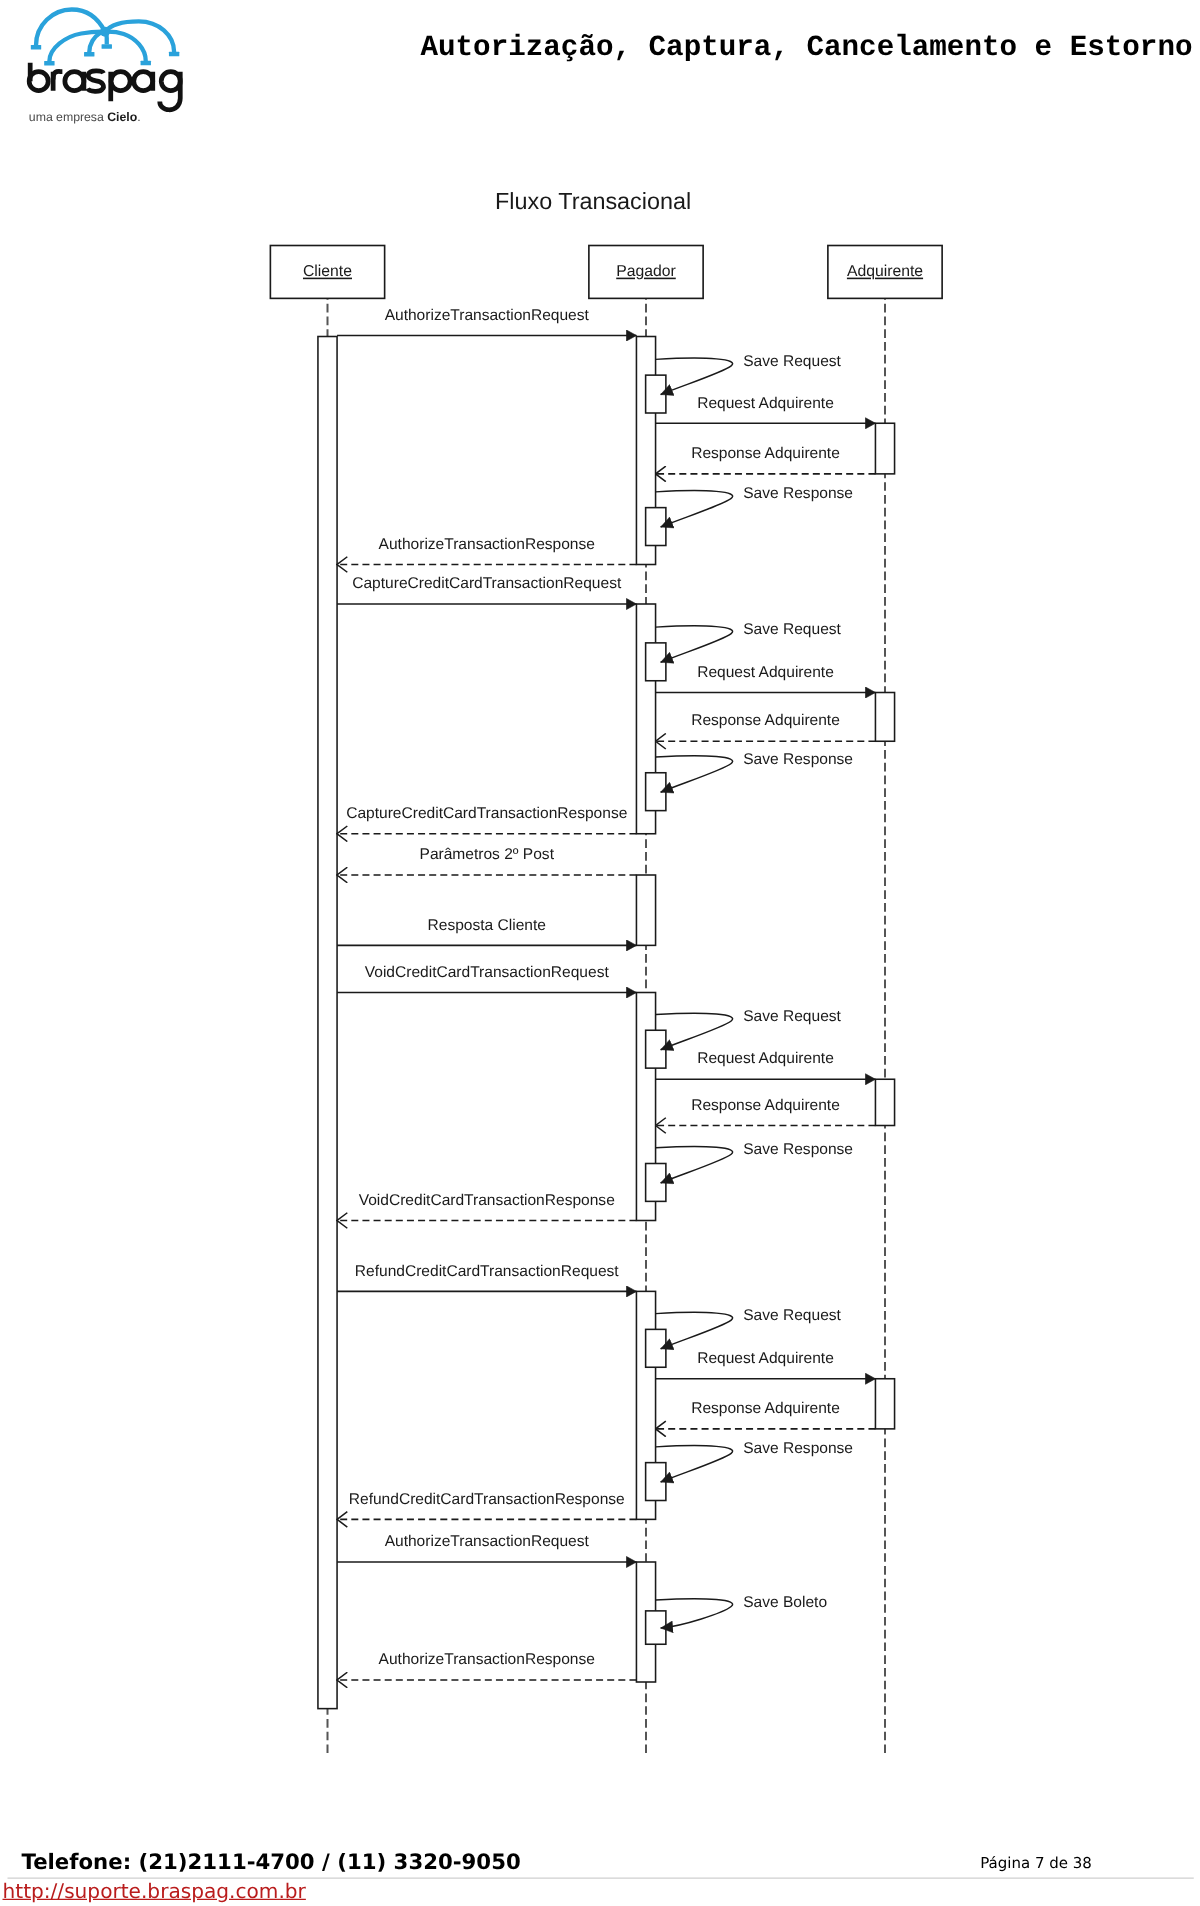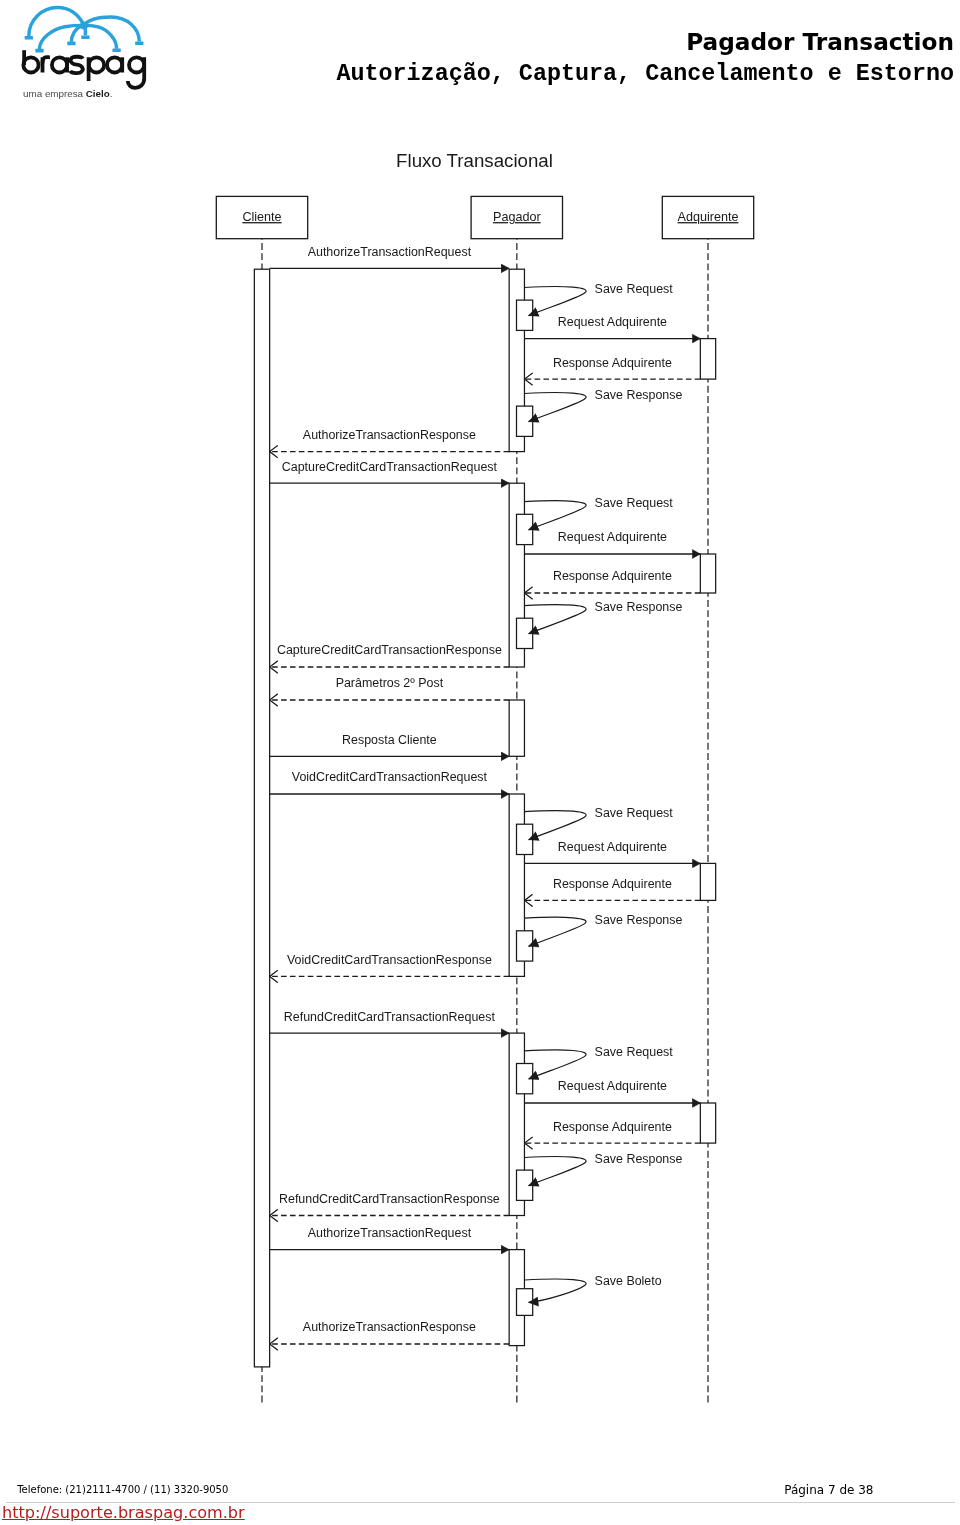--- a/index.html
+++ b/index.html
@@ -16,21 +16,21 @@
   
   #diagram{position:absolute;left:0;top:0;width:856px;height:1460px;}
   #diagram svg{display:block;}
   .dg-title{font-size:18.7px;fill:#1a1a1a;font-family:"Liberation Sans",sans-serif;}
   .ll-name{font-size:12.6px;fill:#1a1a1a;font-family:"Liberation Sans",sans-serif;}
   .msg-lbl{font-size:12.45px;fill:#1a1a1a;font-family:"Liberation Sans",sans-serif;}
 
   
   #footer{position:absolute;left:0;top:1462px;width:960px;height:63px;font-family:"DejaVu Sans",sans-serif;}
   #footer .rule{position:absolute;left:6px;top:39.5px;width:949px;height:1px;background:#cfcfcf;}
-  #footer .phone{position:absolute;left:17.2px;top:17.5px;font-size:10px;line-height:20px;color:#000;white-space:nowrap;}
+  #footer .phone{position:absolute;left:17.2px;top:17.5px;font-size:17px;line-height:20px;color:#000;white-space:nowrap;font-weight:bold;}
   #footer .pagenum{position:absolute;right:86.5px;top:17.5px;font-size:12px;line-height:20px;color:#000;white-space:nowrap;}
   #footer .url{position:absolute;left:2px;top:40.5px;font-size:16.1px;line-height:20px;color:#b91c1c;white-space:nowrap;}
 </style>
 </head>
 <body>
 
 <div class="page">
 
   <div id="logo">
     <svg width="152" height="110" viewBox="0 0 152 110" xmlns="http://www.w3.org/2000/svg">
@@ -64,21 +64,20 @@
           <path d="M110.40,64.9 A7.60,7.60 0 1 1 125.60,64.9 A7.60,7.60 0 1 1 110.40,64.9" fill="none" stroke="#111111" stroke-width="3.8" stroke-linecap="butt" stroke-linejoin="round"></path>
           <path d="M125.60,57.30 L125.60,78.60 C125.60,84.70 121.10,87.85 116.60,87.80 C112.20,87.75 109.20,84.70 109.20,81.10" fill="none" stroke="#111111" stroke-width="3.8" stroke-linecap="butt" stroke-linejoin="round"></path>
         </g>
         <g>
           <text x="3.1" y="96.7" font-family="&quot;Liberation Sans&quot;,sans-serif" font-size="9.85" letter-spacing="-0.02" fill="#4a4a4a"><tspan>uma empresa </tspan><tspan font-weight="bold" fill="#1c1c1c">Cielo</tspan><tspan fill="#4a4a4a">.</tspan></text>
         </g>
       </svg>
   </div>
 
   <div id="hdr-title">
-    <div class="l1">Pagador Transaction</div>
     <div class="l2">Autorização, Captura, Cancelamento e Estorno</div>
   </div>
 
   <div id="diagram">
     <svg id="dgsvg" width="960" height="1460" viewBox="0 0 960 1460" xmlns="http://www.w3.org/2000/svg">
         <text x="474.5" y="167.4" text-anchor="middle" class="dg-title">Fluxo Transacional</text>
         <g>
           <line x1="262" y1="238.8" x2="262" y2="1402.5" stroke="#555" stroke-width="1.6" stroke-dasharray="6.9 3.299999999999999" stroke-dashoffset="-4.20"></line>
           <rect x="216.3" y="196.4" width="91.4" height="42.3" fill="#fff" stroke="#1a1a1a" stroke-width="1.3"></rect>
           <text x="262" y="221.1" text-anchor="middle" class="ll-name" text-decoration="underline">Cliente</text>

